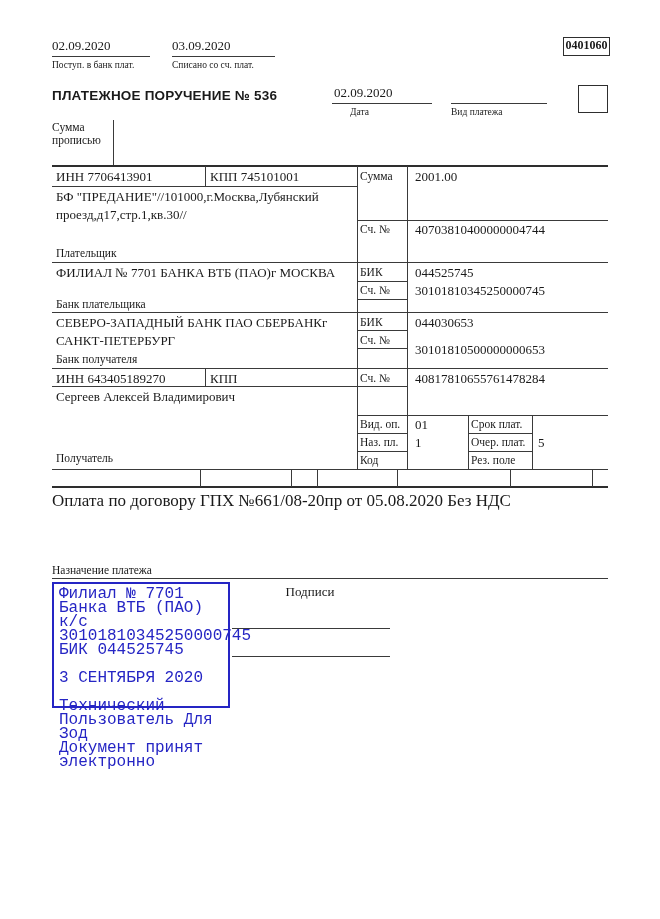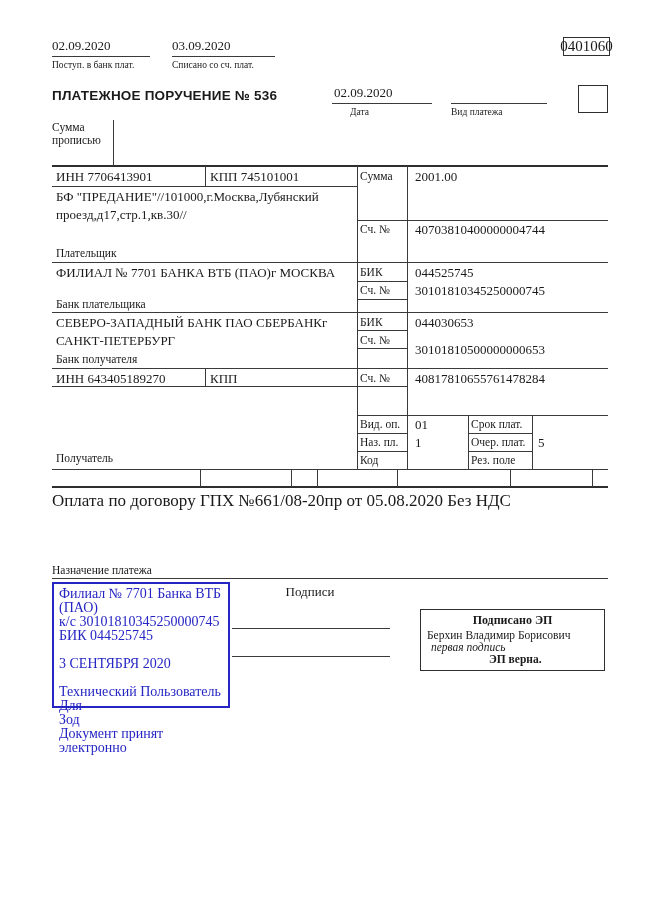--- a/index.html
+++ b/index.html
@@ -9,26 +9,26 @@
   }
   .abs{position:absolute;white-space:nowrap;}
   .hl{position:absolute;height:1px;background:#3a3a3a;}
   .hl2{position:absolute;height:2px;background:#2e2e2e;}
   .vl{position:absolute;width:1px;background:#3a3a3a;}
   .val{font-size:13px;}
   .lbl{font-size:11.5px;}
   .tiny{font-size:9.5px;}
   .title{font-family:"Liberation Sans","DejaVu Sans",sans-serif;font-weight:bold;font-size:13.5px;letter-spacing:.2px;}
   .box{position:absolute;border:1.5px solid #2e2e2e;box-sizing:border-box;}
-  .code-box{display:flex;justify-content:center;font-size:15px;}
+  .code-box{display:flex;justify-content:center;font-size:12px;font-weight:bold;}
   .wrap2{white-space:normal;line-height:13px;}
   .center{text-align:center;}
   .blue-box{
     position:absolute;border:2px solid #2525c4;box-sizing:border-box;
-    color:#2525c4;font-size:14px;line-height:14px;padding:3px 5px;white-space:normal;
+    color:#2525c4;font-size:16px;line-height:14px;padding:3px 5px;white-space:normal;font-family:Liberation Mono, monospace;
   }
   .bs-line{min-height:14px;}
   .ep-box{position:absolute;border:1.5px solid #2e2e2e;box-sizing:border-box;font-size:11.5px;}
 </style>
 </head>
 <body>
 
 <div class="sheet">
 
   <div class="abs val" style="left:52px;top:38px;">02.09.2020</div>
@@ -109,20 +109,21 @@
   <div class="abs lbl" style="left:360px;top:316px;">БИК</div>
   <div class="abs val" style="left:415px;top:315px;">044030653</div>
   <div class="abs lbl" style="left:360px;top:334px;">Сч. №</div>
   <div class="abs val" style="left:415px;top:342px;">30101810500000000653</div>
   <div class="abs lbl" style="left:56px;top:353px;">Банк получателя</div>
 
   <div class="abs val" style="left:56px;top:371px;">ИНН 643405189270</div>
   <div class="abs val" style="left:210px;top:371px;">КПП</div>
   <div class="abs lbl" style="left:360px;top:372px;">Сч. №</div>
   <div class="abs val" style="left:415px;top:371px;">40817810655761478284</div>
+  <div class="abs val" style="left:56px;top:389px;">Сергеев Алексей Владимирович</div>
   <div class="abs lbl" style="left:56px;top:452px;">Получатель</div>
 
   <div class="abs lbl" style="left:360px;top:418px;">Вид. оп.</div>
   <div class="abs val" style="left:415px;top:417px;">01</div>
   <div class="abs lbl" style="left:471px;top:418px;">Срок плат.</div>
   <div class="abs val" style="left:538px;top:417px;"></div>
   <div class="abs lbl" style="left:360px;top:436px;">Наз. пл.</div>
   <div class="abs val" style="left:415px;top:435px;">1</div>
   <div class="abs lbl" style="left:471px;top:436px;">Очер. плат.</div>
   <div class="abs val" style="left:538px;top:435px;">5</div>
@@ -144,20 +145,14 @@
     <div class="bs-line"></div>
     <div class="bs-line">Технический Пользователь Для</div>
     <div class="bs-line">Зод</div>
     <div class="bs-line">Документ принят электронно</div>
   </div>
 
   <div class="abs val center" style="left:250px;top:584px;width:120px;">Подписи</div>
   <div class="hl" style="left:232px;top:628px;width:158px;"></div>
   <div class="hl" style="left:232px;top:656px;width:158px;"></div>
 
-  <div class="ep-box" style="left:420px;top:609px;width:185px;height:62px;">
-    <div class="center" style="font-weight:bold;font-size:12px;margin-top:3px;">Подписано ЭП</div>
-    <div style="margin-left:6px;margin-top:1px;">Берхин Владимир Борисович</div>
-    <div style="margin-left:10px;font-style:italic;">первая подпись</div>
-    <div style="margin-left:68px;font-weight:bold;">ЭП верна.</div>
-  </div>
 
 </div>
 
 </body></html>

